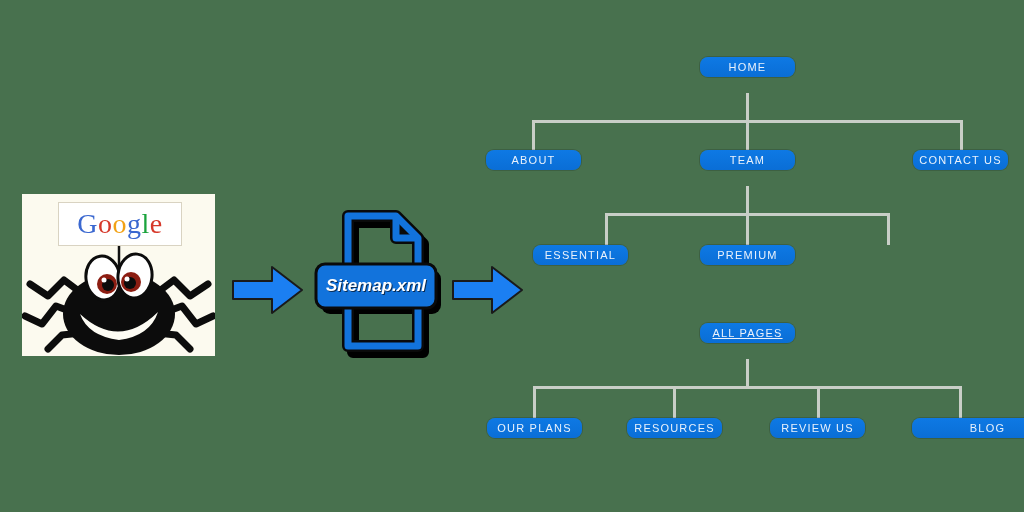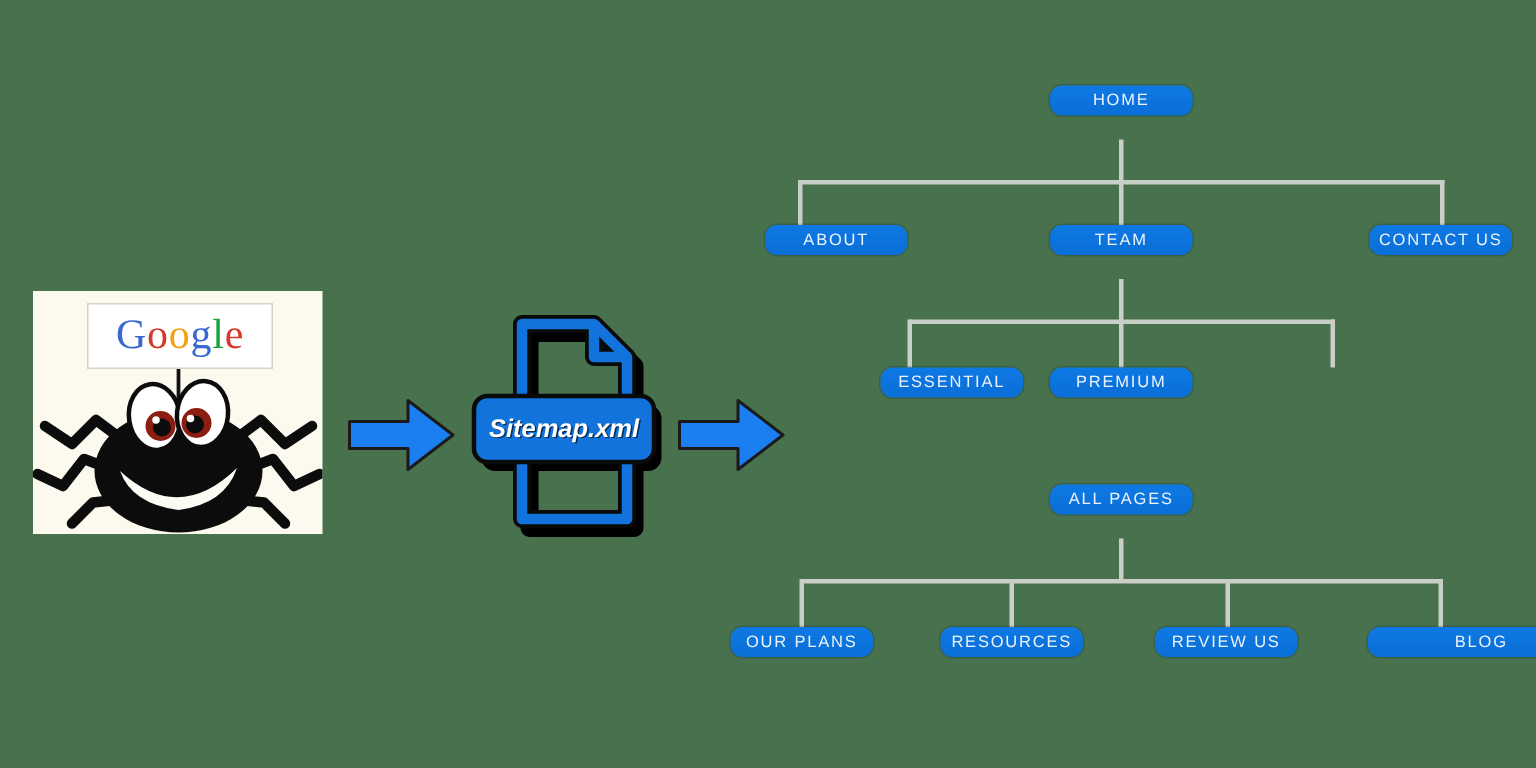--- a/index.html
+++ b/index.html
@@ -118,24 +118,24 @@
   <div class="cline" style="left:887px;top:213px;width:3px;height:32px;"></div>
 
   <div class="cline" style="left:746px;top:359px;width:3px;height:29px;"></div>
   <div class="cline" style="left:534px;top:386px;width:428px;height:3px;"></div>
   <div class="cline" style="left:533px;top:386px;width:3px;height:32px;"></div>
   <div class="cline" style="left:673px;top:386px;width:3px;height:32px;"></div>
   <div class="cline" style="left:817px;top:386px;width:3px;height:32px;"></div>
   <div class="cline" style="left:959px;top:386px;width:3px;height:32px;"></div>
 
   <div class="tree-node" style="left:700px;top:57px;">HOME</div>
-  <div class="tree-node" style="left:510px;top:150px;">ABOUT</div>
+  <div class="tree-node" style="left:486px;top:150px;">ABOUT</div>
   <div class="tree-node" style="left:700px;top:150px;">TEAM</div>
   <div class="tree-node" style="left:913px;top:150px;">CONTACT US</div>
-  <div class="tree-node" style="left:587px;top:245px;text-align:center;">ESSENTIAL</div>
+  <div class="tree-node" style="left:533px;top:245px;text-align:center;">ESSENTIAL</div>
   <div class="tree-node" style="left:700px;top:245px;">PREMIUM</div>
-  <div class="tree-node" style="left:700px;top:323px;">ALL PAGES</div>
+  <div class="tree-node" style="left:700px;top:323px;text-decoration:underline;">ALL PAGES</div>
   <div class="tree-node" style="left:487px;top:418px;">OUR PLANS</div>
   <div class="tree-node" style="left:627px;top:418px;">RESOURCES</div>
   <div class="tree-node" style="left:770px;top:418px;">REVIEW US</div>
   <div class="tree-node" style="left:912px;top:418px;padding-left:28px;">BLOG</div>
 
 </div>
 
 </body></html>

